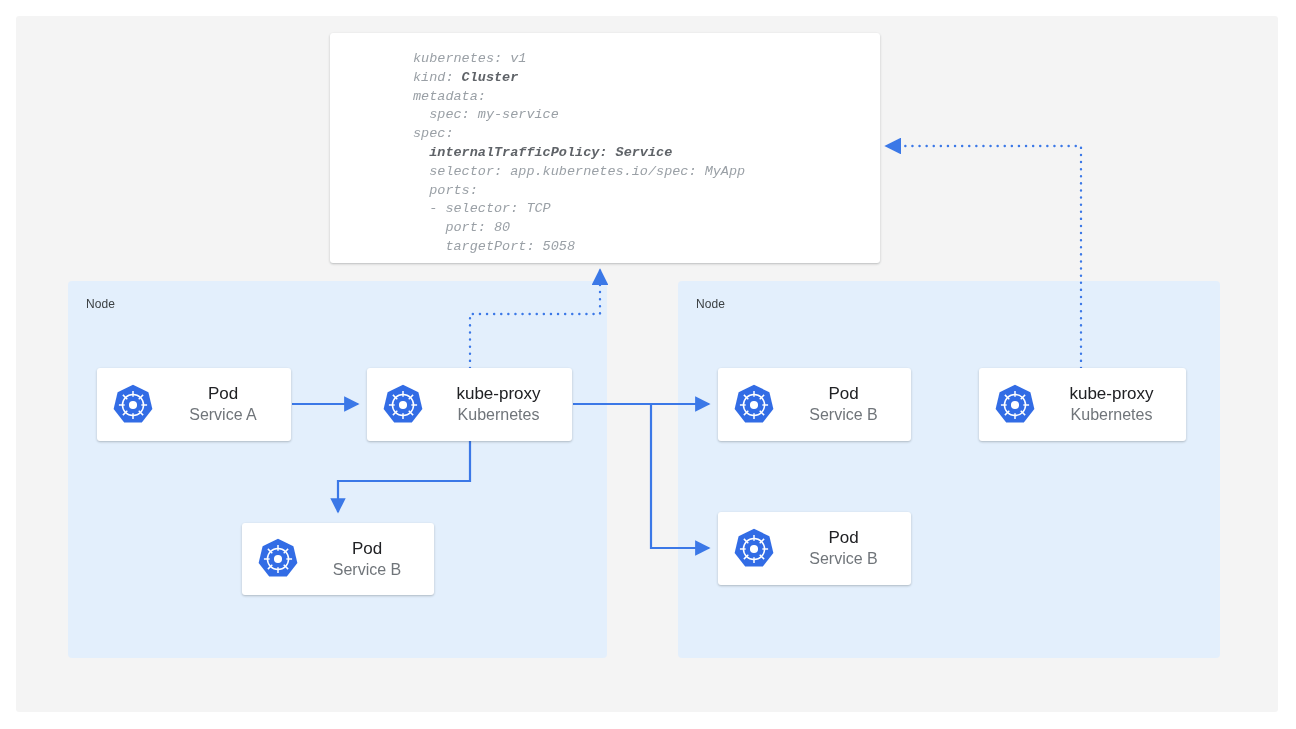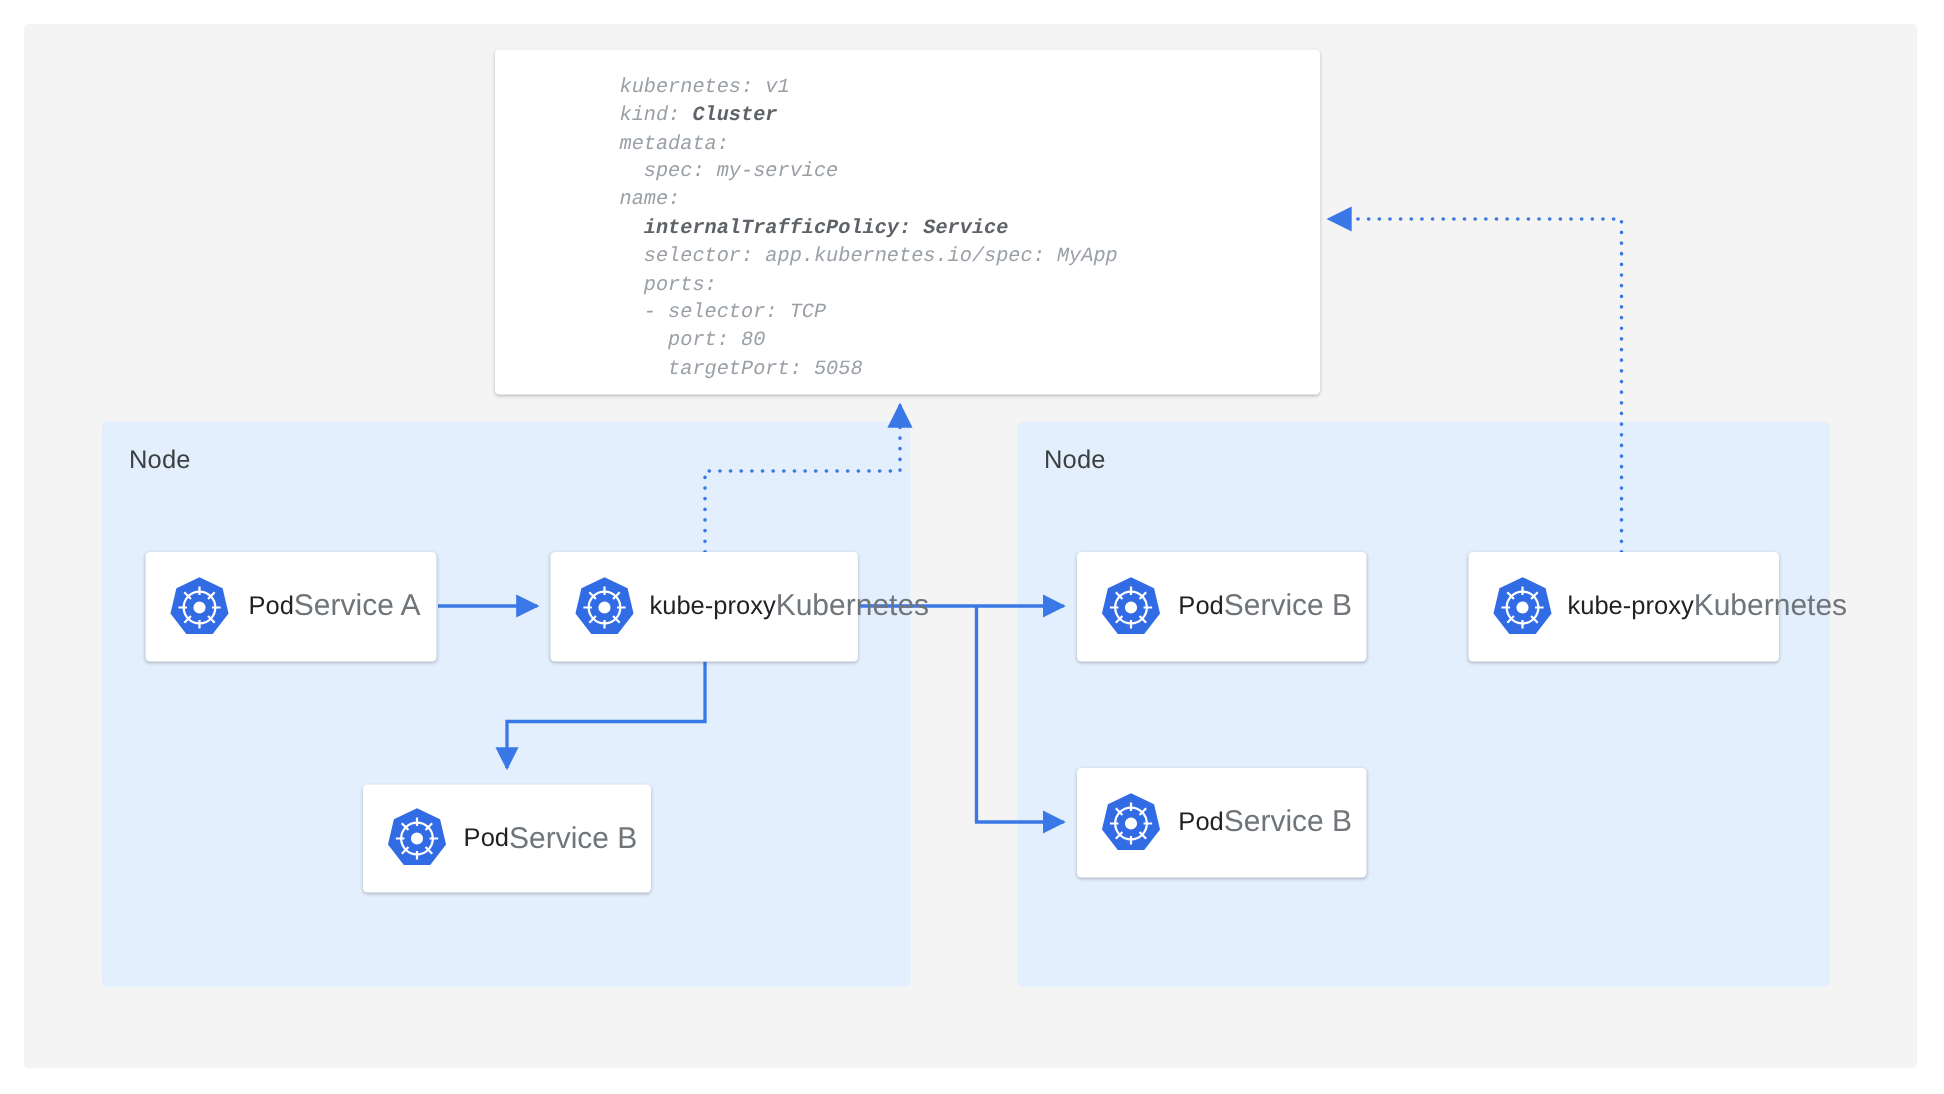--- a/index.html
+++ b/index.html
@@ -26,21 +26,21 @@
     border-radius: 3px;
   }
   
   .node-box {
     position: absolute;
     background: #e3effc;
     border-radius: 4px;
   }
   .node-label {
     position: absolute;
-    font-size: 17px;
+    font-size: 12px;
     color: #3c4043;
     letter-spacing: 0.1px;
     white-space: nowrap;
   }
   
   .card {
     position: absolute;
     background: #ffffff;
     border-radius: 3px;
     box-shadow: 0 1px 2px rgba(60,64,67,0.22), 0 1px 3px rgba(60,64,67,0.10);
@@ -51,33 +51,33 @@
   .card-icon {
     flex: 0 0 auto;
     width: 44px;
     height: 44px;
     margin-left: 14px;
     display: block;
   }
   .card-text {
     flex: 1 1 auto;
     display: flex;
-    flex-direction: row;
+    flex-direction: column;
     align-items: center;
     justify-content: center;
     padding: 0 8px;
   }
   .card-title {
     font-size: 17px;
     color: #202124;
     line-height: 1.22;
     white-space: nowrap;
   }
   .card-sub {
-    font-size: 20px;
+    font-size: 16px;
     color: #70757a;
     line-height: 1.22;
     white-space: nowrap;
   }
   
   #yaml-panel {
     position: absolute;
     left: 330px;
     top: 33px;
     width: 550px;
@@ -123,21 +123,21 @@
   <div class="node-label" style="left:86px; top:297px;">Node</div>
 
   <div class="node-box" style="left:678px; top:281px; width:542px; height:377px;"></div>
   <div class="node-label" style="left:696px; top:297px;">Node</div>
 
   <div id="yaml-panel">
     <pre id="yaml-code"><span>kubernetes: v1</span>
 <span>kind: <b>Cluster</b></span>
 <span>metadata:</span>
 <span>  spec: my-service</span>
-<span>name:</span>
+<span>spec:</span>
 <span><b>  internalTrafficPolicy: Service</b></span>
 <span>  selector: app.kubernetes.io/spec: MyApp</span>
 <span>  ports:</span>
 <span>  - selector: TCP</span>
 <span>    port: 80</span>
 <span>    targetPort: 5058</span></pre>
   </div>
 
   <svg id="connectors" viewBox="0 0 1296 729" width="1296" height="729">
     <defs>

